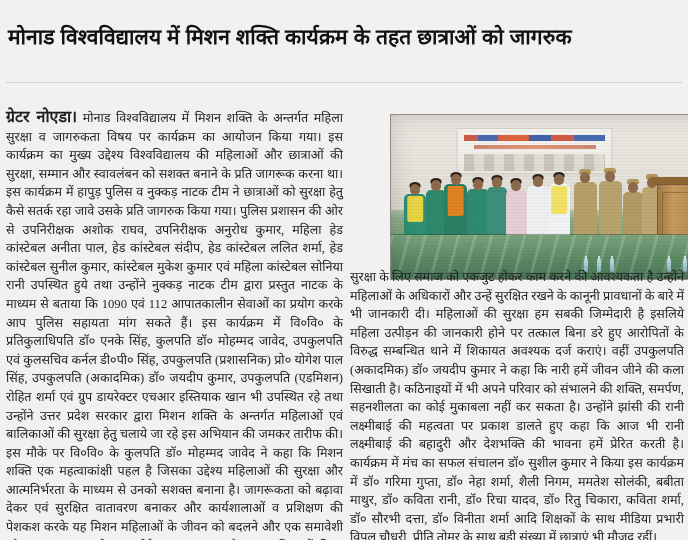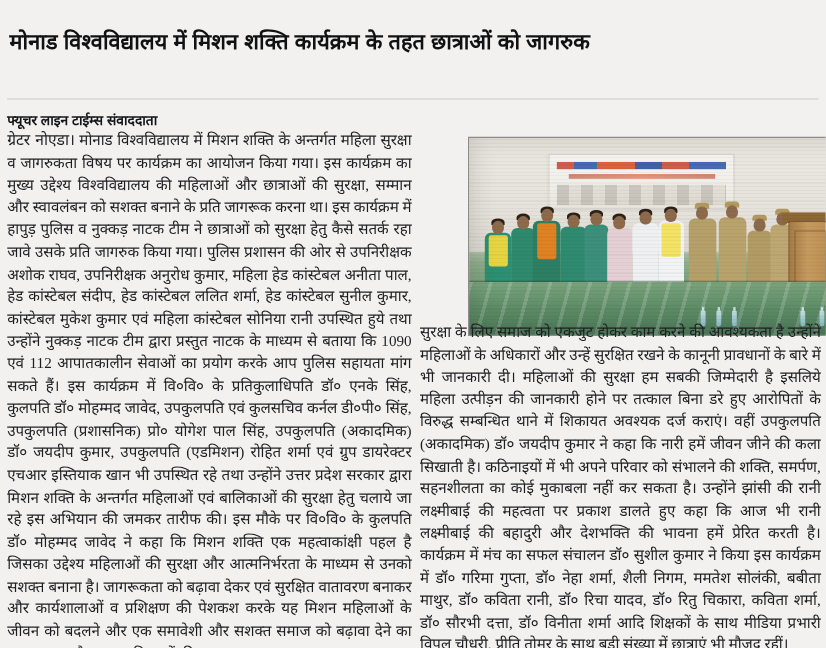--- a/index.html
+++ b/index.html
@@ -23,21 +23,21 @@
   }
 
   
   .headline {
     position: absolute;
     left: 8px;
     top: 6px;
     width: 672px;
     font-family: "Liberation Sans", "DejaVu Sans", sans-serif;
     font-weight: 700;
-    font-size: 18px;
+    font-size: 21px;
     line-height: 34px;
     letter-spacing: 0.1px;
     color: #101113;
     text-align: left;
     -webkit-font-smoothing: none;
   }
   .headline .hl-line {
     display: block;
     white-space: nowrap;
   }
@@ -91,22 +91,22 @@
     top: 268px;
     width: 334px;
     height: 268px;
   }
   .col p {
     margin: 0;
     text-indent: 0;
   }
   .col .lead-place {
     font-family: "Liberation Sans", "DejaVu Sans", sans-serif;
-    font-weight: 400;
-    font-size: 13px;
+    font-weight: 700;
+    font-size: 16px;
   }
 
   
   .photo-frame {
     position: absolute;
     left: 350px;
     top: 98px;
     width: 334px;
     height: 166px;
     border: 1px solid #8e8c88;
@@ -325,21 +325,20 @@
 <body>
 
 <div class="page">
 
   <h1 class="headline">
     <span class="hl-line l1">मोनाड विश्वविद्यालय में मिशन शक्ति कार्यक्रम के तहत छात्राओं को जागरुक</span>
   </h1>
 
   <div class="rule-under-headline"></div>
 
-  <div class="byline">फ्यूचर लाइन टाईम्स संवाददाता</div>
 
   <figure class="photo-frame">
     <div class="photo">
       <div class="wall"></div>
 
       <div class="banner">
         <div class="bstrip"></div>
         <div class="bstrip2"></div>
         <div class="bphotos"></div>
       </div>

